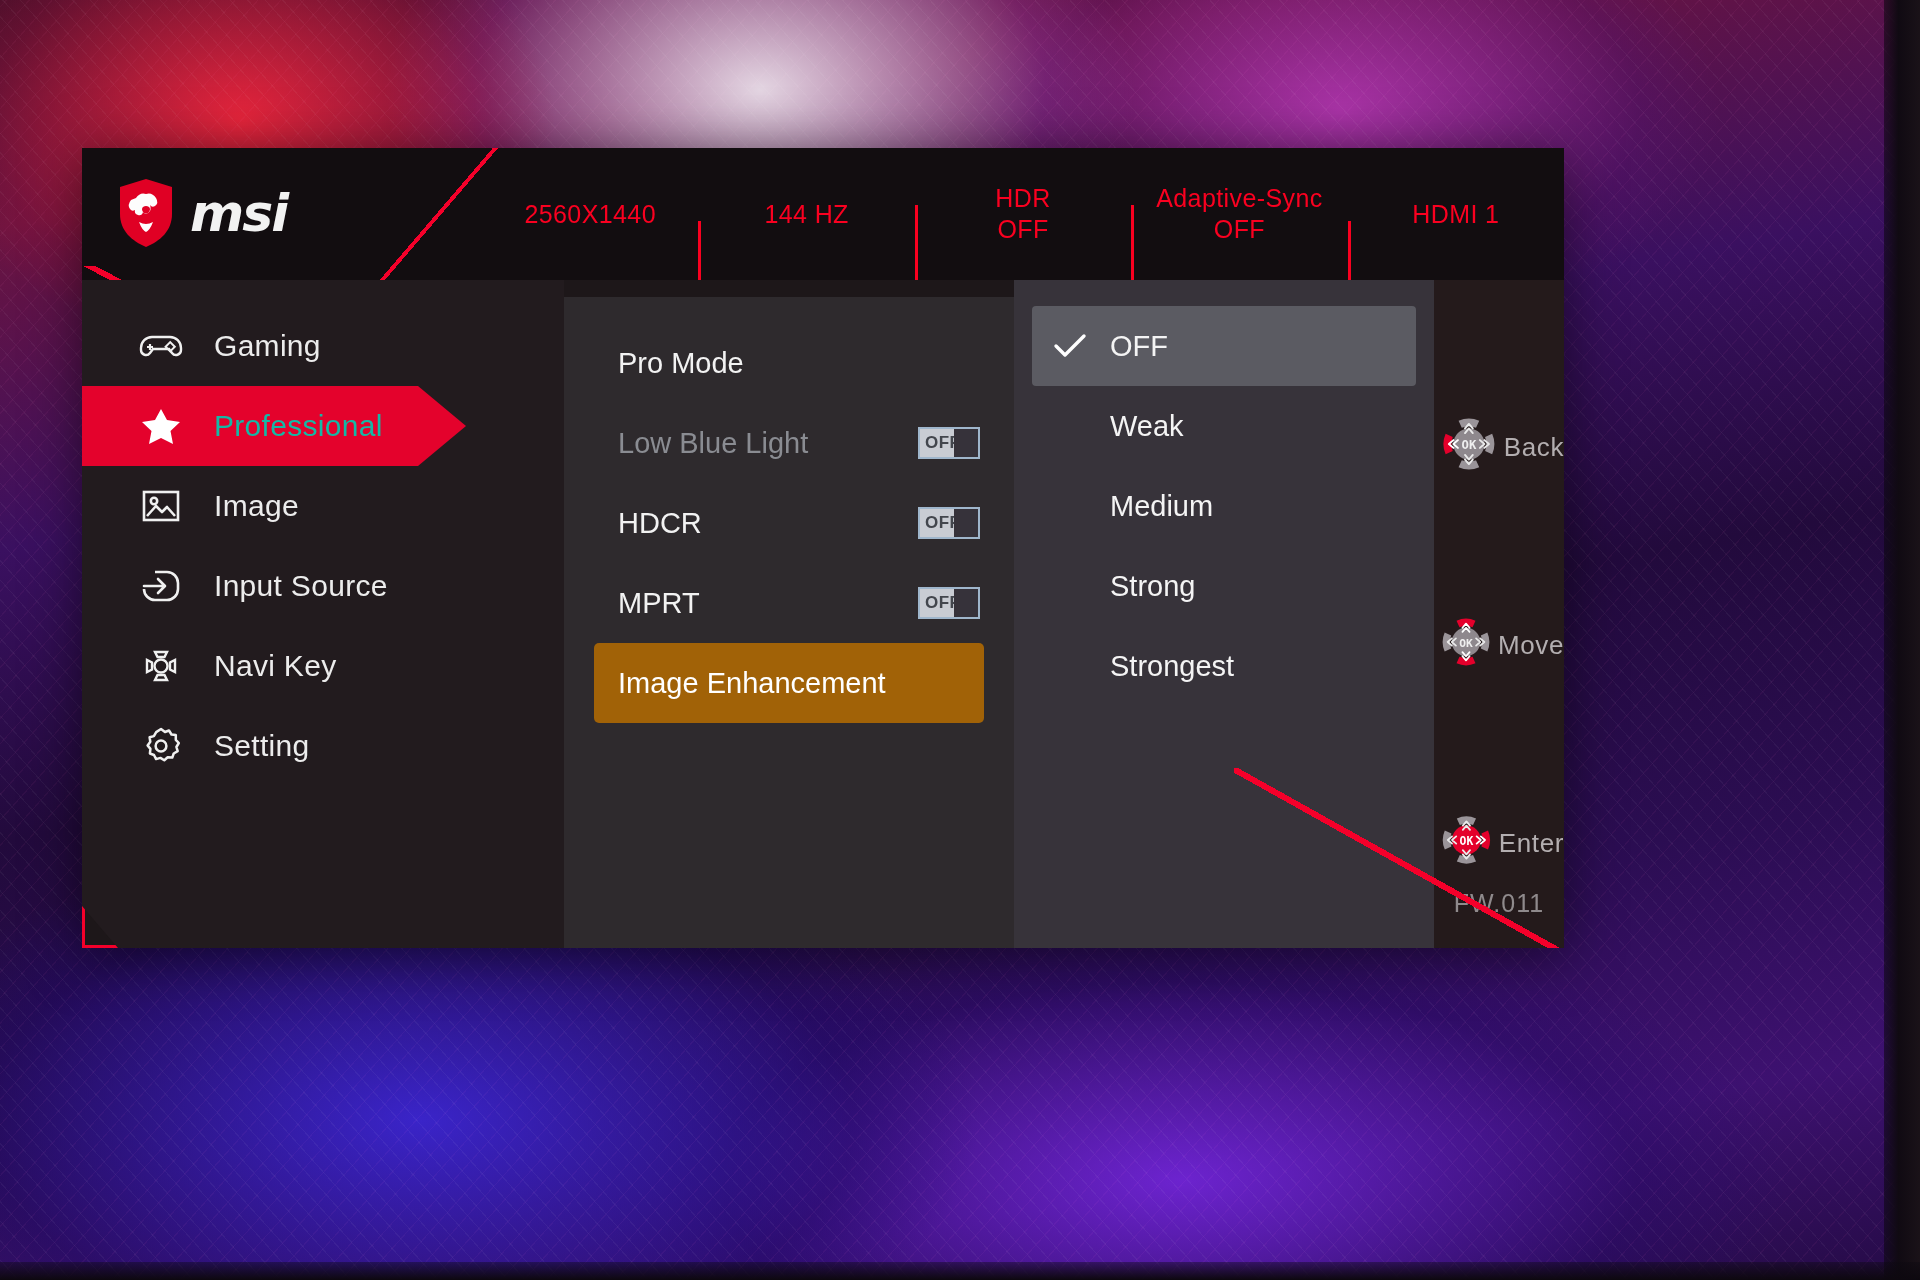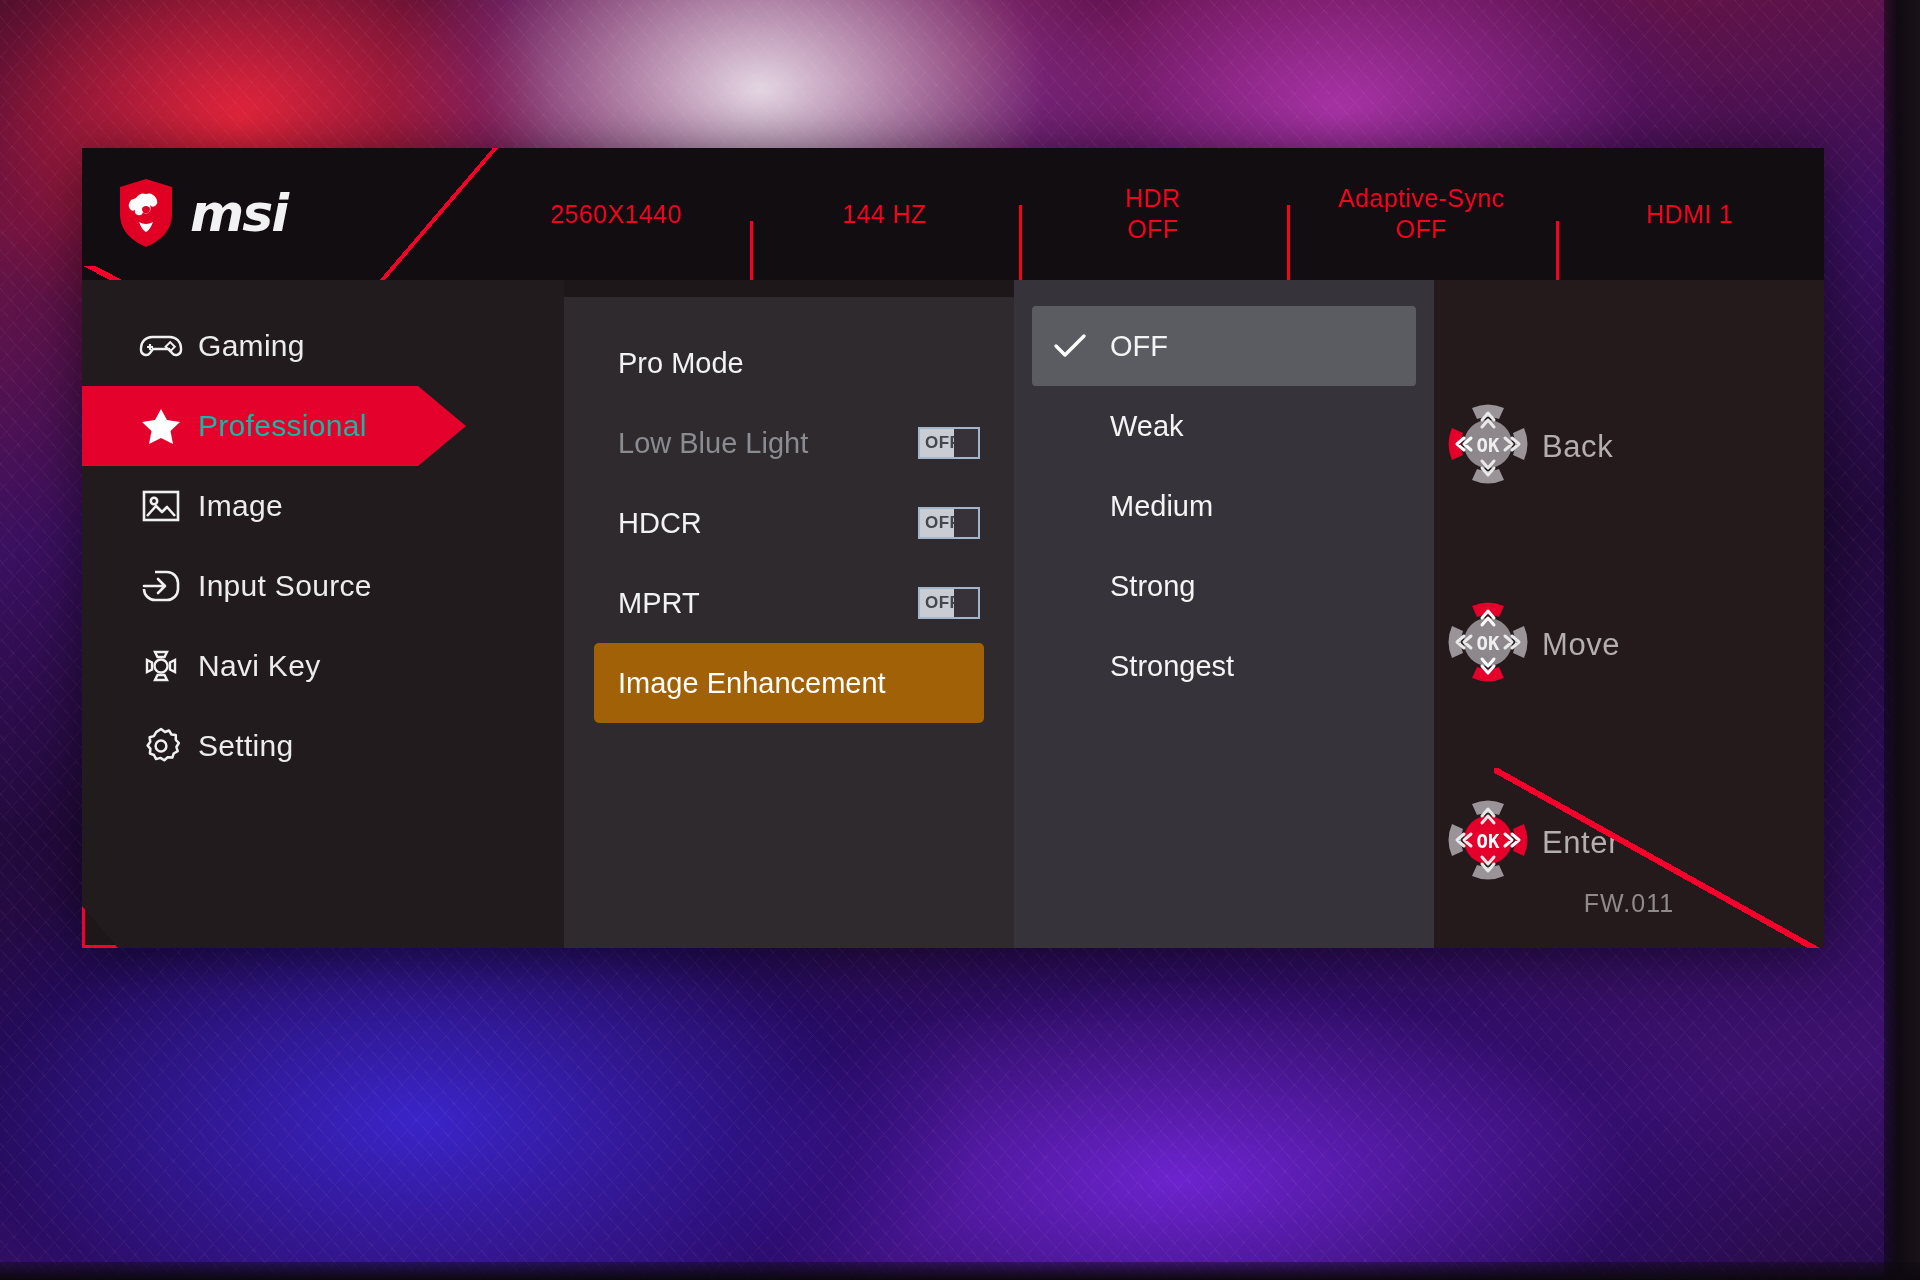--- a/index.html
+++ b/index.html
@@ -41,21 +41,21 @@
   }
   #bezel-bottom {
     position: absolute; left: 0; bottom: 0; width: 1920px; height: 18px;
     background: linear-gradient(180deg, rgba(12,8,16,0.4), #0d080f);
   }
 
   
   #osd {
     position: absolute;
     left: 82px; top: 148px;
-    width: 1742px; height: 800px;
+    width: 1482px; height: 800px;
     filter: drop-shadow(0 6px 28px rgba(0,0,0,0.55));
   }
 
   
   .osd-frame {
     position: absolute; inset: 0;
     border: 3px solid #f4002a;
     background: #1d1719;
     clip-path: polygon(
       0 0, 100% 0, 100% 100%,
@@ -129,21 +129,21 @@
     padding-left: 48px;
     margin-top: 0;
     color: #ececec;
     font-size: 30px;
     letter-spacing: 0.3px;
   }
   .menu-item .mi-icon {
     width: 62px; flex: 0 0 62px;
     display: flex; align-items: center; justify-content: center;
   }
-  .menu-item .mi-label { margin-left: 6px; }
+  .menu-item .mi-label { margin-left: 22px; }
 
   .menu-item.selected { color: #14b8a6; }
   .menu-item.selected .sel-bg {
     position: absolute; left: 0; top: 0; height: 80px; width: 384px;
     background: #e4022c;
     clip-path: polygon(0 0, calc(100% - 48px) 0, 100% 50%, calc(100% - 48px) 100%, 0 100%);
     z-index: 0;
   }
   .menu-item .mi-icon, .menu-item .mi-label { position: relative; z-index: 1; }
 
@@ -209,21 +209,21 @@
     flex: 1;
     background: #241a1b;
     clip-path: polygon(0 0, 100% 0, 100% 100%, 0 100%, 0 92%);
   }
   .nav-hint {
     position: absolute; left: 0; width: 100%;
     display: flex; flex-direction: row; align-items: center;
   }
   .nav-hint .hint-label {
     margin-top: 6px;
-    color: #b3aeb0; font-size: 31px; letter-spacing: 0.6px;
+    color: #b3aeb0; font-size: 26px; letter-spacing: 0.6px;
   }
   .fw {
     position: absolute; bottom: 30px; width: 100%;
     text-align: center; color: #8f8a8c; font-size: 25px; letter-spacing: 1px;
   }
 
   
   .osd-diag-br {
     position: absolute;
     right: 0; bottom: 0;

